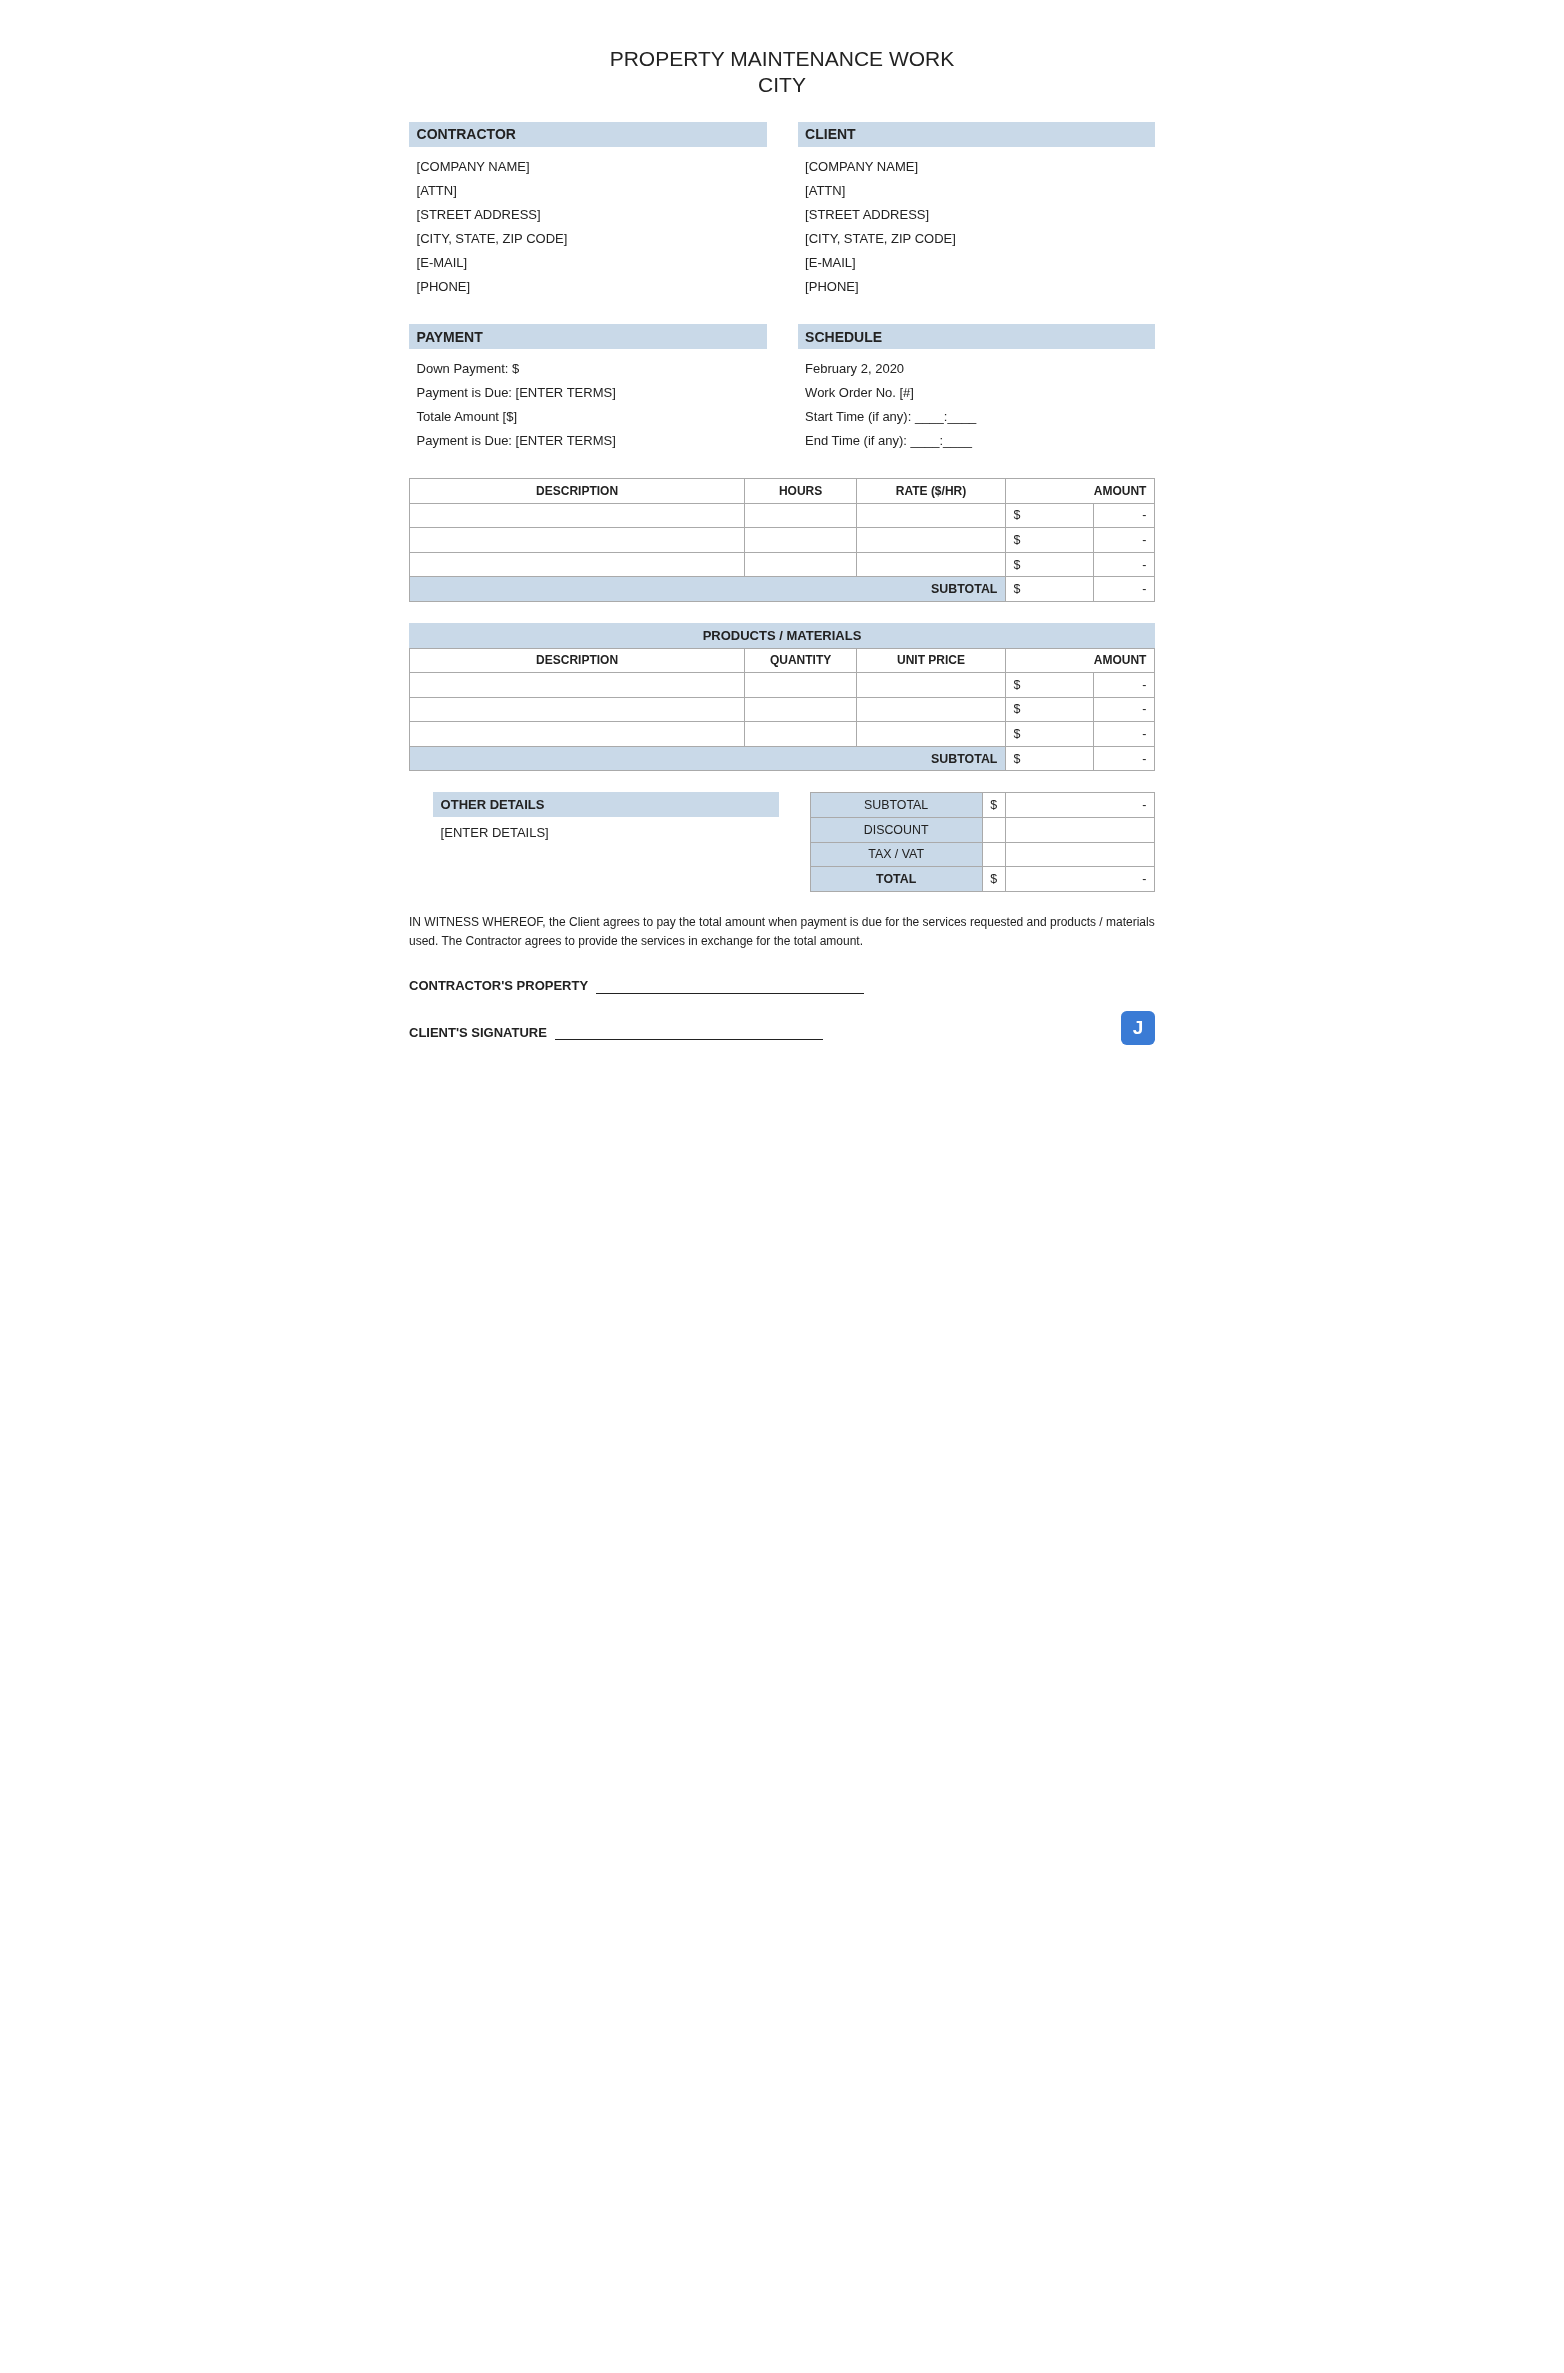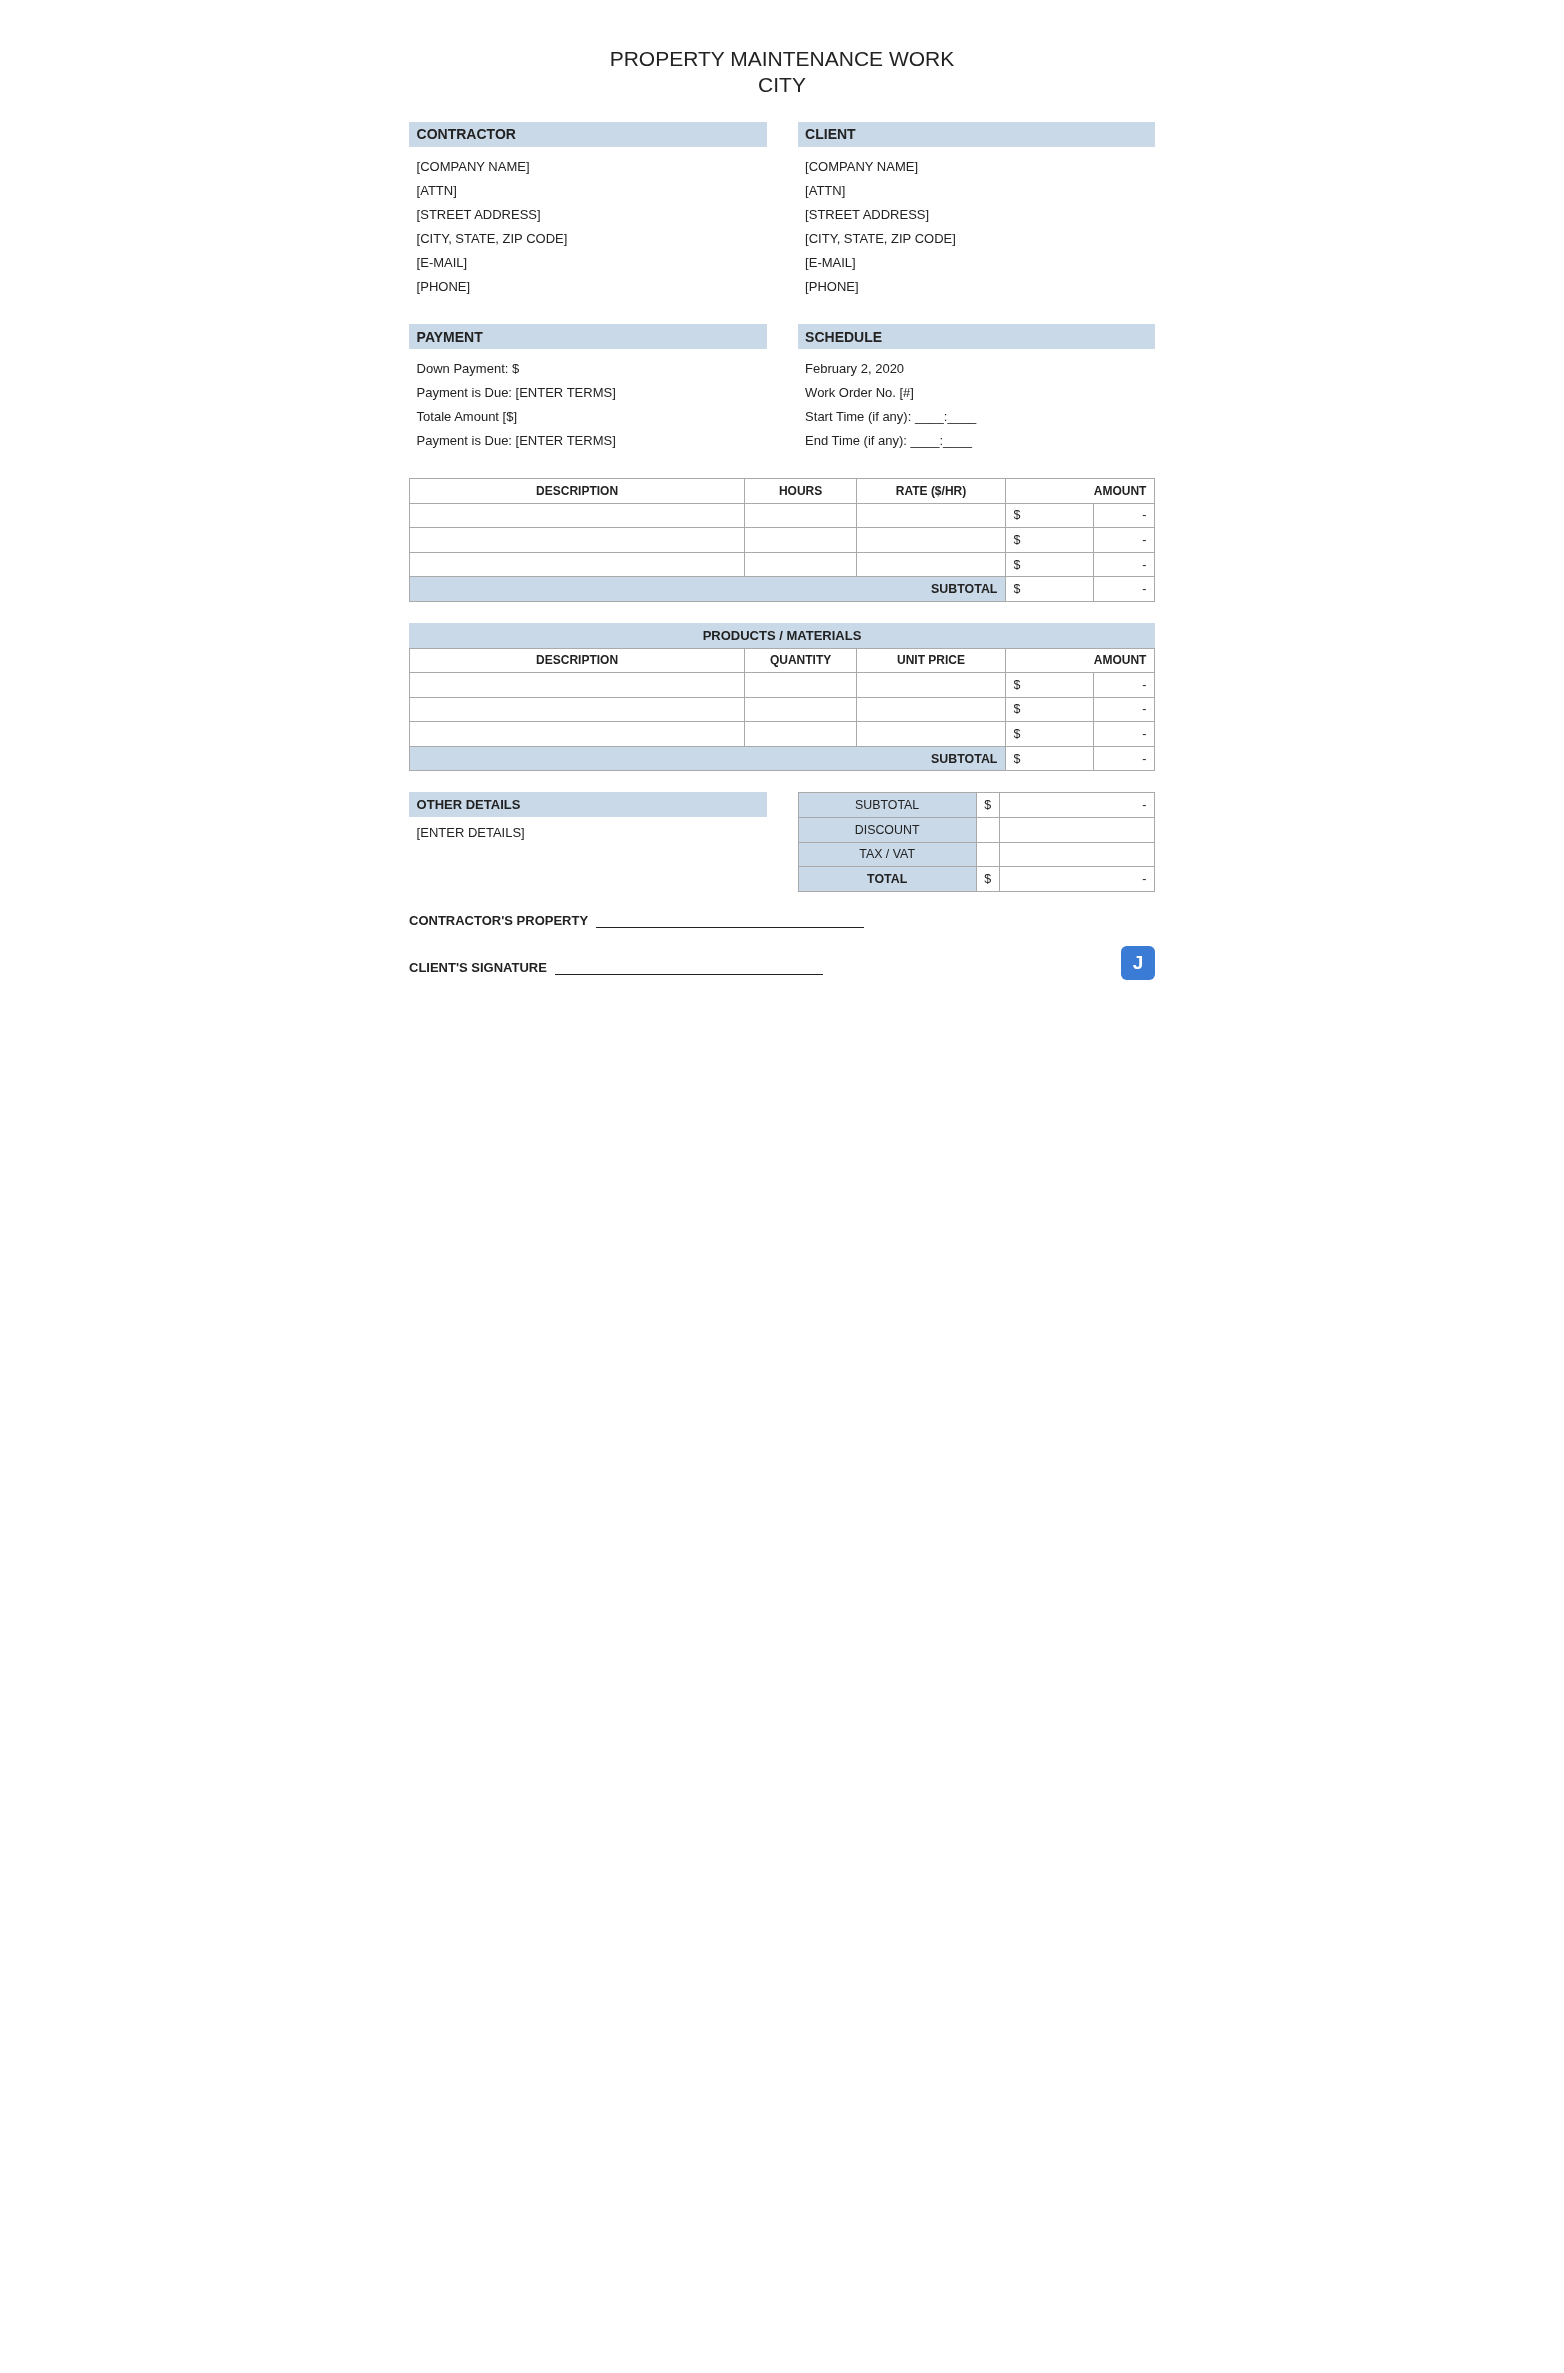--- a/index.html
+++ b/index.html
@@ -104,20 +104,21 @@
       text-align: right;
     }
 
     
     .bottom-section {
       display: grid;
       grid-template-columns: 1fr 1fr;
       gap: 16px 31px;
       margin-bottom: 21px;
       align-items: start;
+      margin-left: 24px;
     }
 
     .other-details-header {
       background: #c9d9e8;
       font-weight: bold;
       padding: 4.8px 7.6px;
       font-size: 13px;
       margin-bottom: 3.8px;
     }
 
@@ -380,20 +381,21 @@
           <td class="totals-label-bold">TOTAL</td>
           <td class="totals-dollar">$</td>
           <td class="totals-value">-</td>
         </tr>
       </tbody>
     </table>
   </div>
 </div>
 
 <div class="auth-section">
+  <p class="auth-text">IN WITNESS WHEREOF, the Client agrees to pay the total amount when payment is due for the services requested and products / materials used. The Contractor agrees to provide the services in exchange for the total amount.</p>
   <div class="signature-line">
     <span>CONTRACTOR'S PROPERTY</span>
     <span class="sig-underline"></span>
   </div>
   <div class="signature-line">
     <span>CLIENT'S SIGNATURE</span>
     <span class="sig-underline"></span>
     <div class="watermark" style="margin-left: auto;">
       <div class="watermark-icon">J</div>
     </div>

